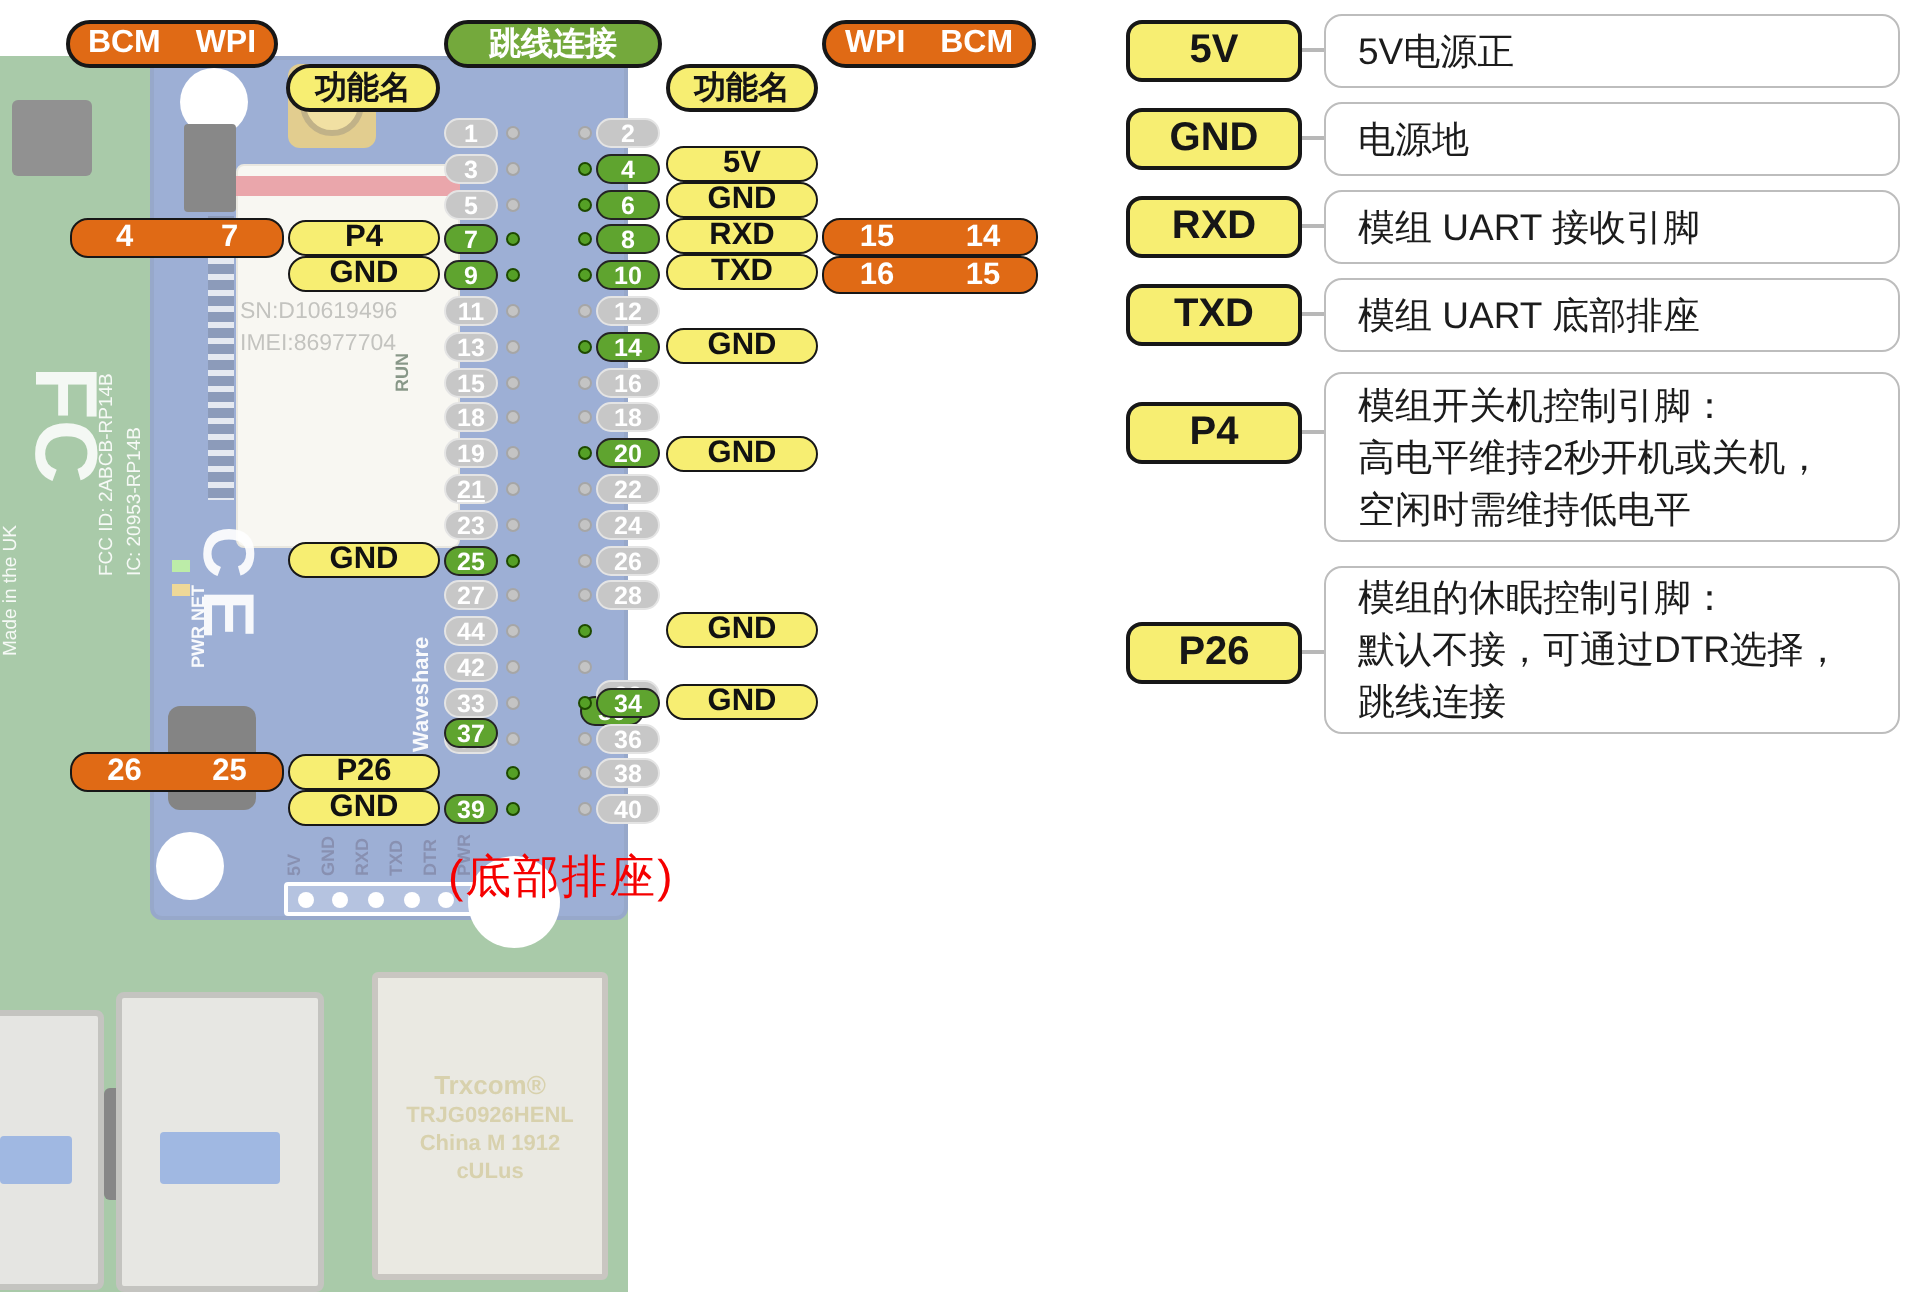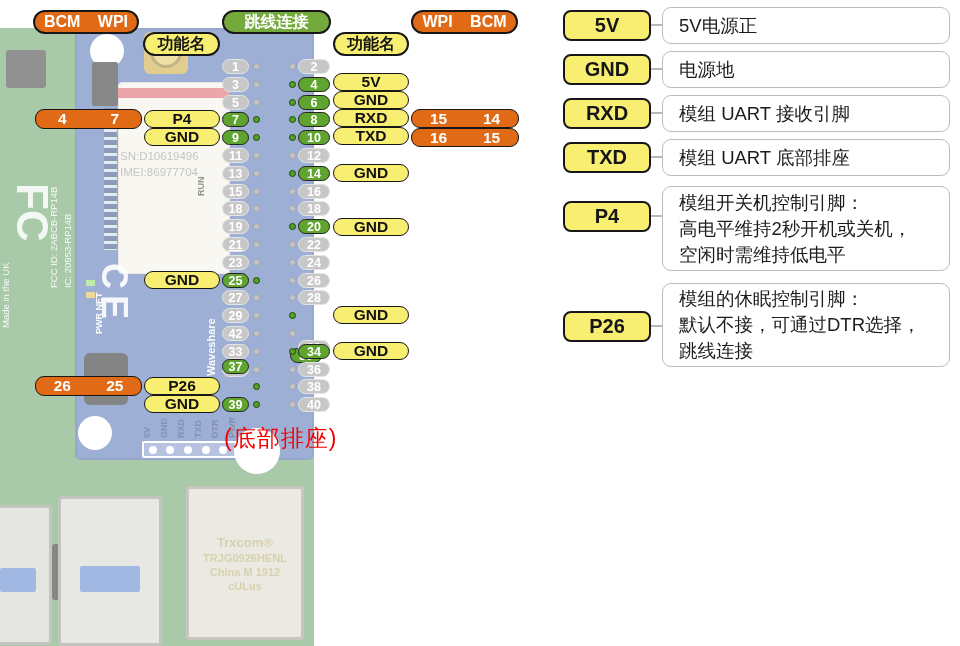--- a/index.html
+++ b/index.html
@@ -165,21 +165,21 @@
       <div class="dot off" style="left: 253px; top: 259px;"></div>
       <div class="dot off" style="left: 289px; top: 259px;"></div>
       <div class="pinbox on" style="left: 222px; top: 273px; width: 27px;">25</div>
       <div class="pinbox off" style="left: 298px; top: 273px; width: 32px;">26</div>
       <div class="dot on" style="left: 253px; top: 277px;"></div>
       <div class="dot off" style="left: 289px; top: 277px;"></div>
       <div class="pinbox off" style="left: 222px; top: 290px; width: 27px;">27</div>
       <div class="pinbox off" style="left: 298px; top: 290px; width: 32px;">28</div>
       <div class="dot off" style="left: 253px; top: 294px;"></div>
       <div class="dot off" style="left: 289px; top: 294px;"></div>
-      <div class="pinbox off" style="left: 222px; top: 308px; width: 27px;">29</div>
+      <div class="pinbox off" style="left: 222px; top: 308px; width: 27px;">44</div>
       <div class="pinbox on" style="left: 290px; top: 308px; width: 32px; margin-top: 40px;">30</div>
       <div class="dot off" style="left: 253px; top: 312px;"></div>
       <div class="dot on" style="left: 289px; top: 312px;"></div>
       <div class="pinbox off" style="left: 222px; top: 326px; width: 27px;">42</div>
       <div class="pinbox off" style="left: 298px; top: 340px; width: 32px;">32</div>
       <div class="dot off" style="left: 253px; top: 330px;"></div>
       <div class="dot off" style="left: 289px; top: 330px;"></div>
       <div class="pinbox off" style="left: 222px; top: 344px; width: 27px;">33</div>
       <div class="pinbox on" style="left: 298px; top: 344px; width: 32px;">34</div>
       <div class="dot off" style="left: 253px; top: 348px;"></div>

